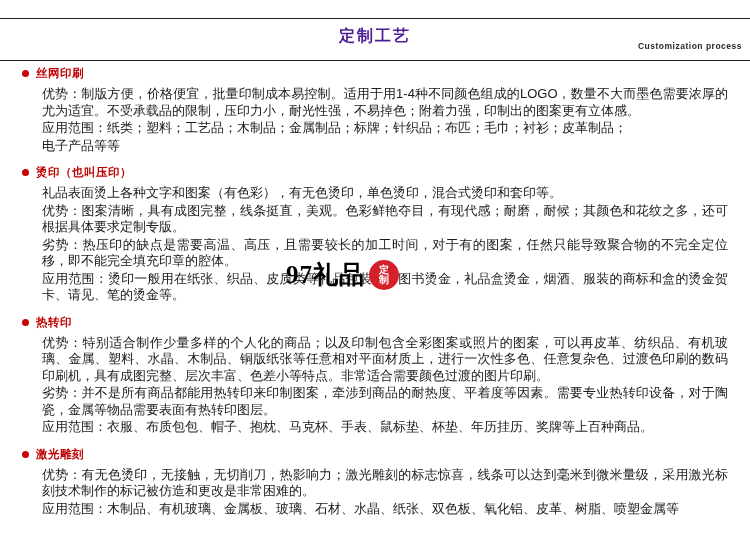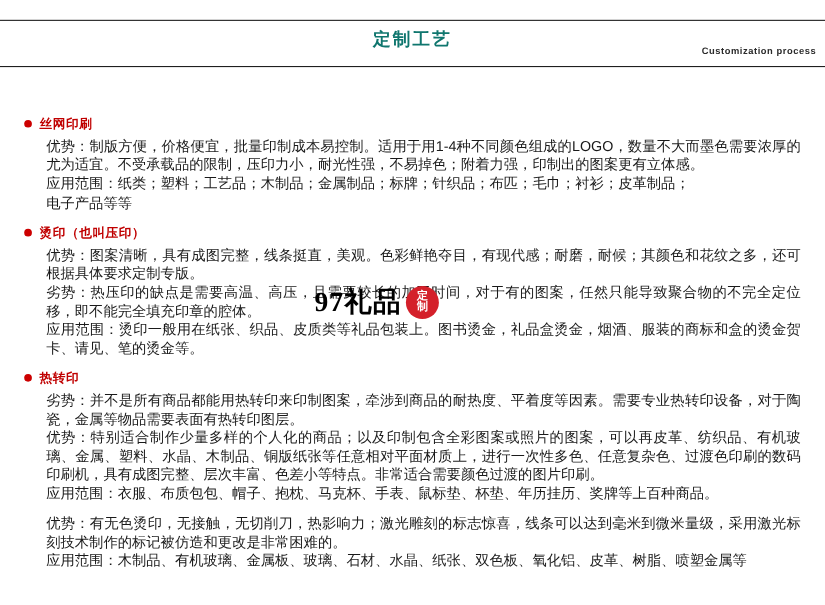--- a/index.html
+++ b/index.html
@@ -44,36 +44,35 @@
   }
   .header-title {
     position: absolute;
     top: 26px;
     left: 0;
     right: 0;
     text-align: center;
     font-size: 16px;
     font-weight: bold;
     letter-spacing: 2px;
-    color: #0f766e;
+    color: #4c1d95;
   }
   .header-sub {
     position: absolute;
     top: 41px;
     right: 8px;
     font-size: 8.5px;
     font-weight: bold;
     letter-spacing: 0.5px;
     color: #2a2a2a;
   }
   
   .content {
-    padding: 30px 22px 0 22px;
+    padding: 4px 22px 0 22px;
     box-sizing: border-box;
-    margin-top: 13px;
   }
   .section {
     margin-bottom: 11px;
   }
   .sec-head {
     display: flex;
     align-items: center;
     margin-bottom: 5px;
   }
   .bullet {
@@ -159,39 +158,44 @@
         <p class="para">电子产品等等</p>
       </div>
     </div>
 
     <div class="section">
       <div class="sec-head">
         <span class="bullet"></span>
         <span class="sec-title">烫印（也叫压印）</span>
       </div>
       <div class="sec-body">
+        <p class="para">礼品表面烫上各种文字和图案（有色彩），有无色烫印，单色烫印，混合式烫印和套印等。</p>
         <p class="para">优势：图案清晰，具有成图完整，线条挺直，美观。色彩鲜艳夺目，有现代感；耐磨，耐候；其颜色和花纹之多，还可根据具体要求定制专版。</p>
         <p class="para">劣势：热压印的缺点是需要高温、高压，且需要较长的加工时间，对于有的图案，任然只能导致聚合物的不完全定位移，即不能完全填充印章的腔体。</p>
         <p class="para">应用范围：烫印一般用在纸张、织品、皮质类等礼品包装上。图书烫金，礼品盒烫金，烟酒、服装的商标和盒的烫金贺卡、请见、笔的烫金等。</p>
       </div>
     </div>
 
     <div class="section">
       <div class="sec-head">
         <span class="bullet"></span>
         <span class="sec-title">热转印</span>
       </div>
       <div class="sec-body">
+        <p class="para">优势：特别适合制作少量多样的个人化的商品；以及印制包含全彩图案或照片的图案，可以再皮革、纺织品、有机玻璃、金属、塑料、水晶、木制品、铜版纸张等任意相对平面材质上，进行一次性多色、任意复杂色、过渡色印刷的数码印刷机，具有成图完整、层次丰富、色差小等特点。非常适合需要颜色过渡的图片印刷。</p>
         <p class="para">劣势：并不是所有商品都能用热转印来印制图案，牵涉到商品的耐热度、平着度等因素。需要专业热转印设备，对于陶瓷，金属等物品需要表面有热转印图层。</p>
-        <p class="para">优势：特别适合制作少量多样的个人化的商品；以及印制包含全彩图案或照片的图案，可以再皮革、纺织品、有机玻璃、金属、塑料、水晶、木制品、铜版纸张等任意相对平面材质上，进行一次性多色、任意复杂色、过渡色印刷的数码印刷机，具有成图完整、层次丰富、色差小等特点。非常适合需要颜色过渡的图片印刷。</p>
         <p class="para">应用范围：衣服、布质包包、帽子、抱枕、马克杯、手表、鼠标垫、杯垫、年历挂历、奖牌等上百种商品。</p>
       </div>
     </div>
 
     <div class="section">
+      <div class="sec-head">
+        <span class="bullet"></span>
+        <span class="sec-title">激光雕刻</span>
+      </div>
       <div class="sec-body">
         <p class="para">优势：有无色烫印，无接触，无切削刀，热影响力；激光雕刻的标志惊喜，线条可以达到毫米到微米量级，采用激光标刻技术制作的标记被仿造和更改是非常困难的。</p>
         <p class="para">应用范围：木制品、有机玻璃、金属板、玻璃、石材、水晶、纸张、双色板、氧化铝、皮革、树脂、喷塑金属等</p>
       </div>
     </div>
 
   </div>
 
   <div class="watermark">
     <span class="wm-text">97礼品</span>

